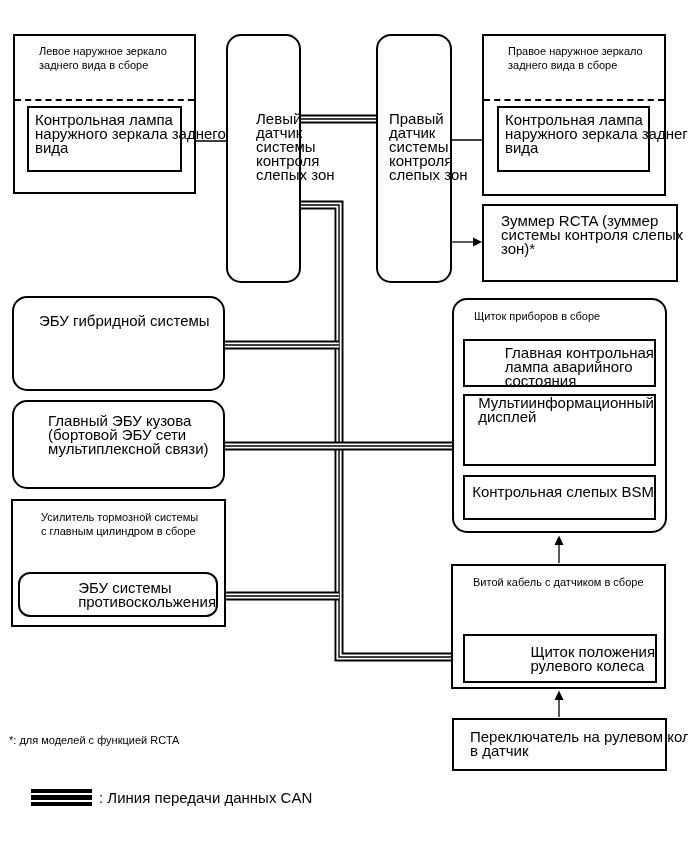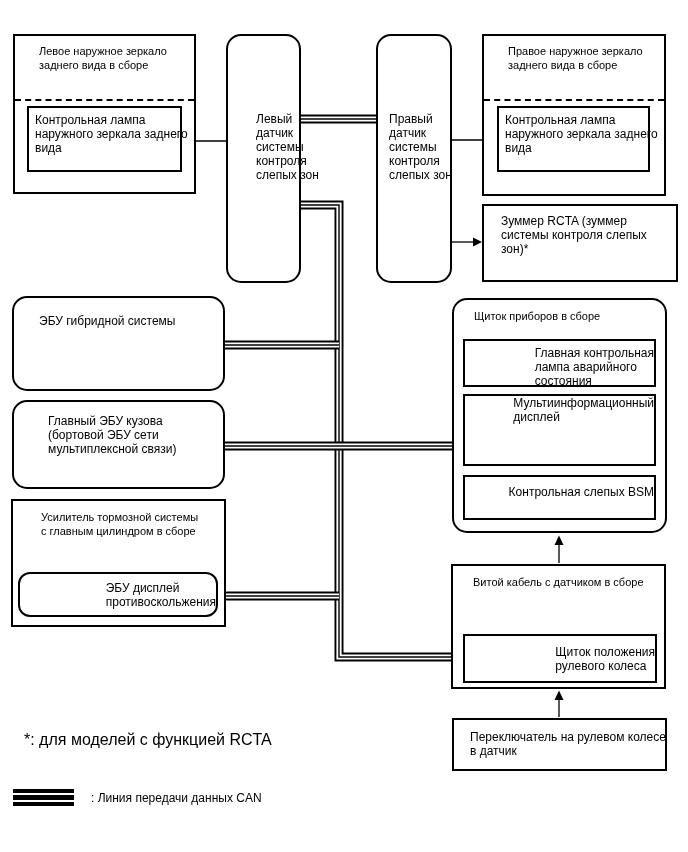--- a/index.html
+++ b/index.html
@@ -5,35 +5,35 @@
   html,body{margin:0;padding:0;background:#ffffff;}
   .stage{
     position:relative;width:688px;height:852px;background:#ffffff;
     font-family:"Liberation Sans", sans-serif;color:#000;
     overflow:hidden;
   }
   .wires{position:absolute;left:0;top:0;}
   .box{position:absolute;background:#fff;border:2px solid #000;box-sizing:border-box;}
   .rnd{border-radius:15px;}
   .rnd-sm{border-radius:12px;}
-  .lbl{font-size:12px;line-height:14px;white-space:pre;}
+  .lbl{font-size:15px;line-height:14px;white-space:pre;}
   .ttl{font-size:11px;line-height:14px;white-space:pre;}
   .dash{position:absolute;left:0;right:0;border-top:2px dashed #000;}
   .cblock{display:flex;justify-content:flex-end;text-align:left;}
   .k9{stroke:#000;stroke-width:9;fill:none;}
   .w5{stroke:#fff;stroke-width:5.2;fill:none;}
   .k1{stroke:#000;stroke-width:1.4;fill:none;}
   .ar{stroke:#000;stroke-width:1.3;}
   .ah{fill:#000;stroke:none;}
   .legend-bars{
     width:61px;height:17px;
     background:linear-gradient(#000 0 4.5px,#fff 4.5px 6.5px,#000 6.5px 10.8px,#fff 10.8px 12.8px,#000 12.8px 17px);
   }
-  .legend{position:absolute;left:13px;top:789px;display:flex;align-items:center;gap:17px;}
-  .footnote{position:absolute;left:24px;top:733px;font-size:16px;line-height:14px;white-space:pre;}
+  .legend{position:absolute;left:31px;top:789px;display:flex;align-items:center;gap:7px;}
+  .footnote{position:absolute;left:9px;top:733px;font-size:11px;line-height:14px;white-space:pre;}
 </style>
 </head>
 <body>
 
 <div class="stage">
 
   <svg class="wires" width="688" height="852" viewBox="0 0 688 852">
 
     <g>
       <path class="k9" d="M298 205 H339 V657 H466"></path>
@@ -154,21 +154,21 @@
     </div>
     <div class="box cblock" style="left:9px;top:175px;width:193px;height:45px;padding-top:8px">
       <div class="lbl">Контрольная слепых BSM</div>
     </div>
   </div>
 
   <div class="box" style="left:11px;top:499px;width:215px;height:128px">
     <div class="ttl" style="padding:9px 2px 0 28px">Усилитель тормозной системы
 с главным цилиндром в сборе</div>
     <div class="box rnd-sm cblock" style="left:5px;top:71px;width:200px;height:45px;padding-top:7px">
-      <div class="lbl">ЭБУ дисплей
+      <div class="lbl">ЭБУ системы
 противоскольжения</div>
     </div>
   </div>
 
   <div class="box" style="left:451px;top:564px;width:215px;height:125px">
     <div class="ttl" style="padding:9px 2px 0 20px">Витой кабель с датчиком в сборе</div>
     <div class="box cblock" style="left:10px;top:68px;width:194px;height:49px;padding-top:9px">
       <div class="lbl">Щиток положения
 рулевого колеса</div>
     </div>

